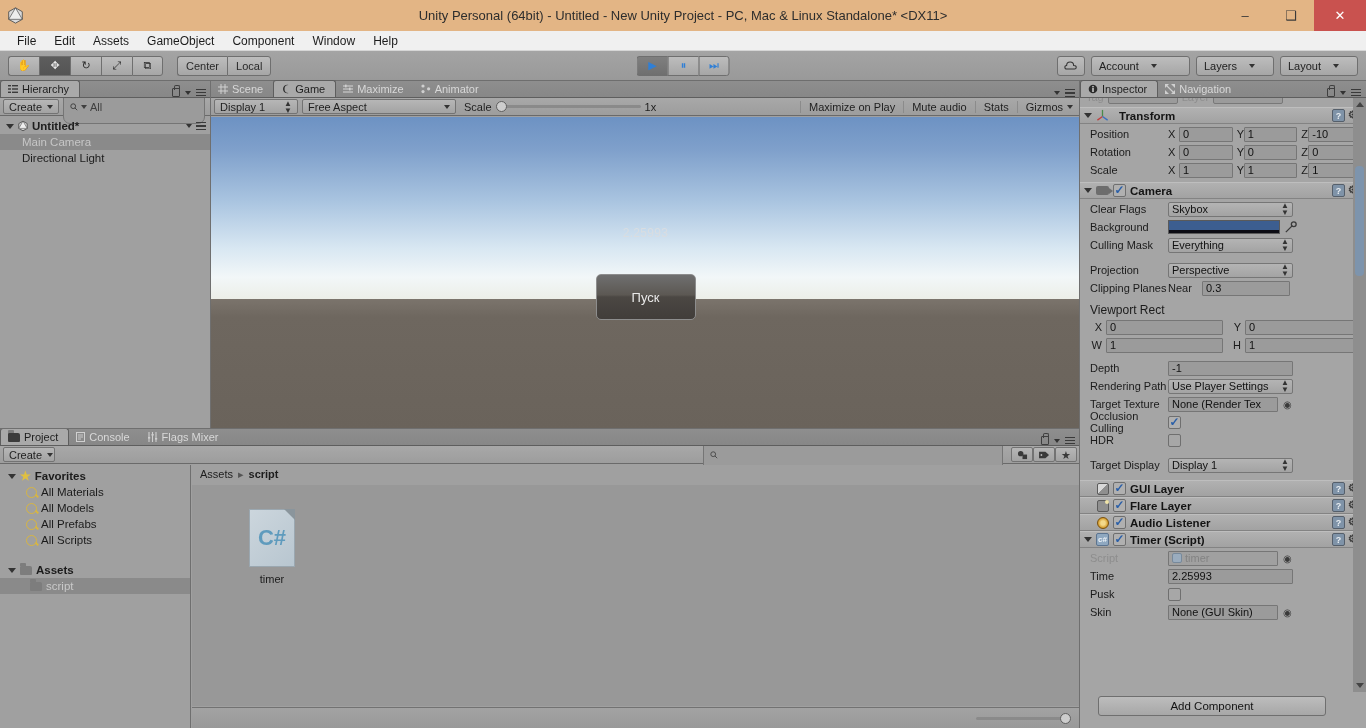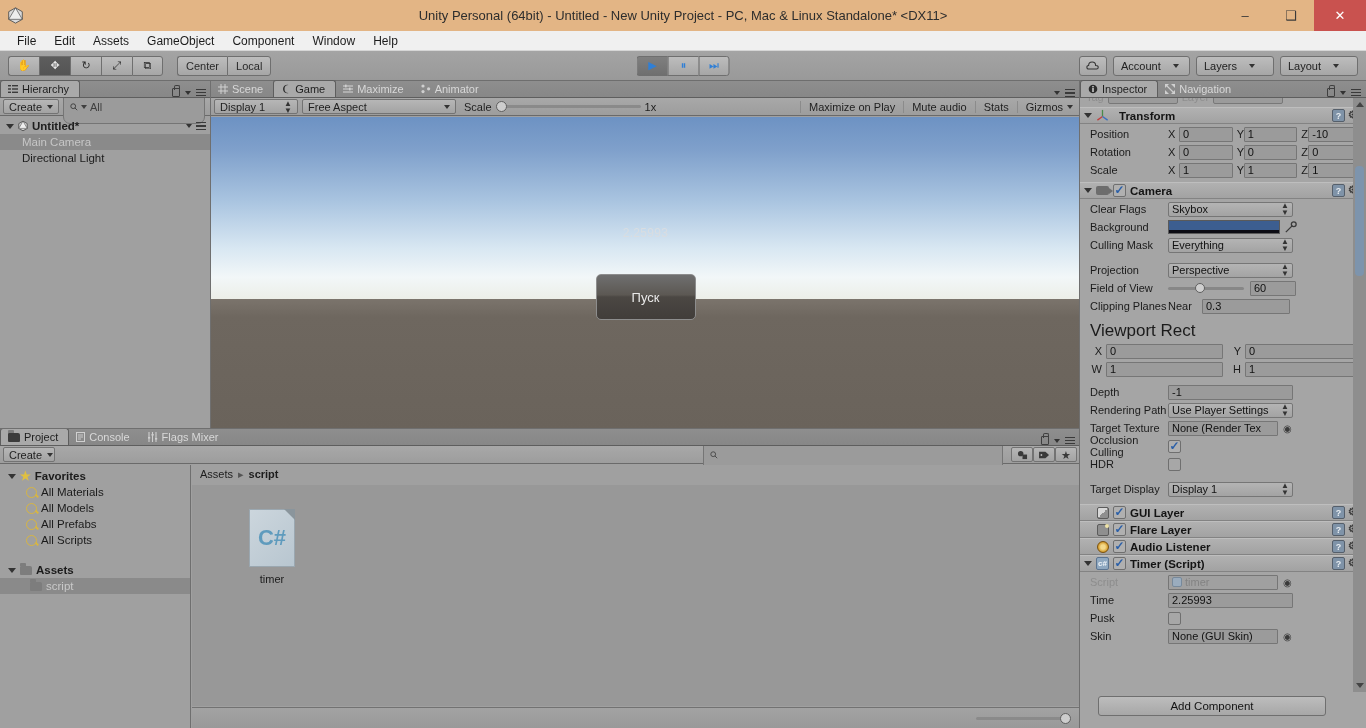--- a/index.html
+++ b/index.html
@@ -159,21 +159,21 @@
   .axlab { width:11px; text-align:left; font-size:11px; }
   .cbox { width:13px; height:13px; background:#a7a7a7; border:1px solid #6f6f6f; border-radius:2px;
           display:flex; align-items:center; justify-content:center; }
   .cbox.ck { background:#b0b0b0; }
   .check { color:#2a5fa8; font-size:12px; font-weight:bold; line-height:11px; }
   .colorfield { flex:1; height:14px; border:1px solid #5a5a5a;
                 background: linear-gradient(to bottom,#3c5e90 0%,#3c5e90 78%,#0c0c14 78%,#0c0c14 100%); }
   .slider-track { flex:1; height:3px; background:#878787; border-radius:2px; position:relative; margin-right:6px; }
   .slider-knob { position:absolute; width:10px; height:10px; border-radius:50%;
                  background:#cfcfcf; border:1px solid #5f5f5f; top:-4px; }
-  .sect-title { font-size:17px; padding:2px 0 1px 6px; color:#1b1b1b; }
+  .sect-title { font-size:12px; padding:2px 0 1px 6px; color:#1b1b1b; }
   #add-comp {
     position:absolute; bottom:12px; left:18px; width:228px; height:20px;
     background:linear-gradient(#bdbdbd,#a7a7a7); border:1px solid #6f6f6f; border-radius:3px;
     display:flex; align-items:center; justify-content:center; font-size:11.5px; color:#141414;
   }
 
   
   #project { left:0; top:348px; width:1080px; height:299px; background:#a0a0a0; }
   #proj-left { position:absolute; left:0; top:36px; width:191px; bottom:0; background:#a0a0a0;
                border-right:1px solid #6f6f6f; }
@@ -275,21 +275,21 @@
       <div class="tbtn" style="color:#2f7fd6;">⏸</div>
       <div class="tbtn" style="color:#2f7fd6;">⏭</div>
     </div>
 
     <div id="toolbar-right">
       <div class="popbtn" style="padding:0 6px;">
         <svg width="14" height="11" viewBox="0 0 16 12">
           <path d="M3 10 Q1 10 1 8 Q1 6 3 6 Q3 2 7 2 Q11 2 11 6 Q14 6 14 8 Q14 10 12 10 Z" fill="none" stroke="#333" stroke-width="1.2"></path>
         </svg>
       </div>
-      <div class="popbtn" style="width:77px;">
+      <div class="popbtn" style="width:99px;">
         <span>Account</span>
         <span class="arrow-dn"></span>
       </div>
       <div class="popbtn" style="width:78px;">
         <span>Layers</span>
         <span class="arrow-dn"></span>
       </div>
       <div class="popbtn" style="width:78px;">
         <span>Layout</span>
         <span class="arrow-dn"></span>
@@ -687,27 +687,20 @@
         </div>
         <div style="height:7px;"></div>
         <div class="prow">
           <span class="plabel">Projection</span>
           <span class="pdrop" style="max-width:125px;">
             <span>Perspective</span>
             <span class="updown">▲<br>▼</span>
           </span>
         </div>
         <div class="prow">
-          <span class="plabel">Field of View</span>
-          <span class="slider-track" style="max-width:76px;">
-            <span class="slider-knob" style="left:36%;"></span>
-          </span>
-          <span class="pfield" style="max-width:46px; flex:none; width:46px;">60</span>
-        </div>
-        <div class="prow">
           <span class="plabel">Clipping Planes</span>
           <span style="width:34px;">Near</span>
           <span class="pfield" style="max-width:88px;">0.3</span>
         </div>
         <div style="height:4px;"></div>
         <div class="sect-title">Viewport Rect</div>
         <div class="prow">
           <span style="width:22px; text-align:right; padding-right:4px;">X</span>
           <span class="pfield">0</span>
           <span style="width:22px; text-align:right; padding-right:4px;">Y</span>

